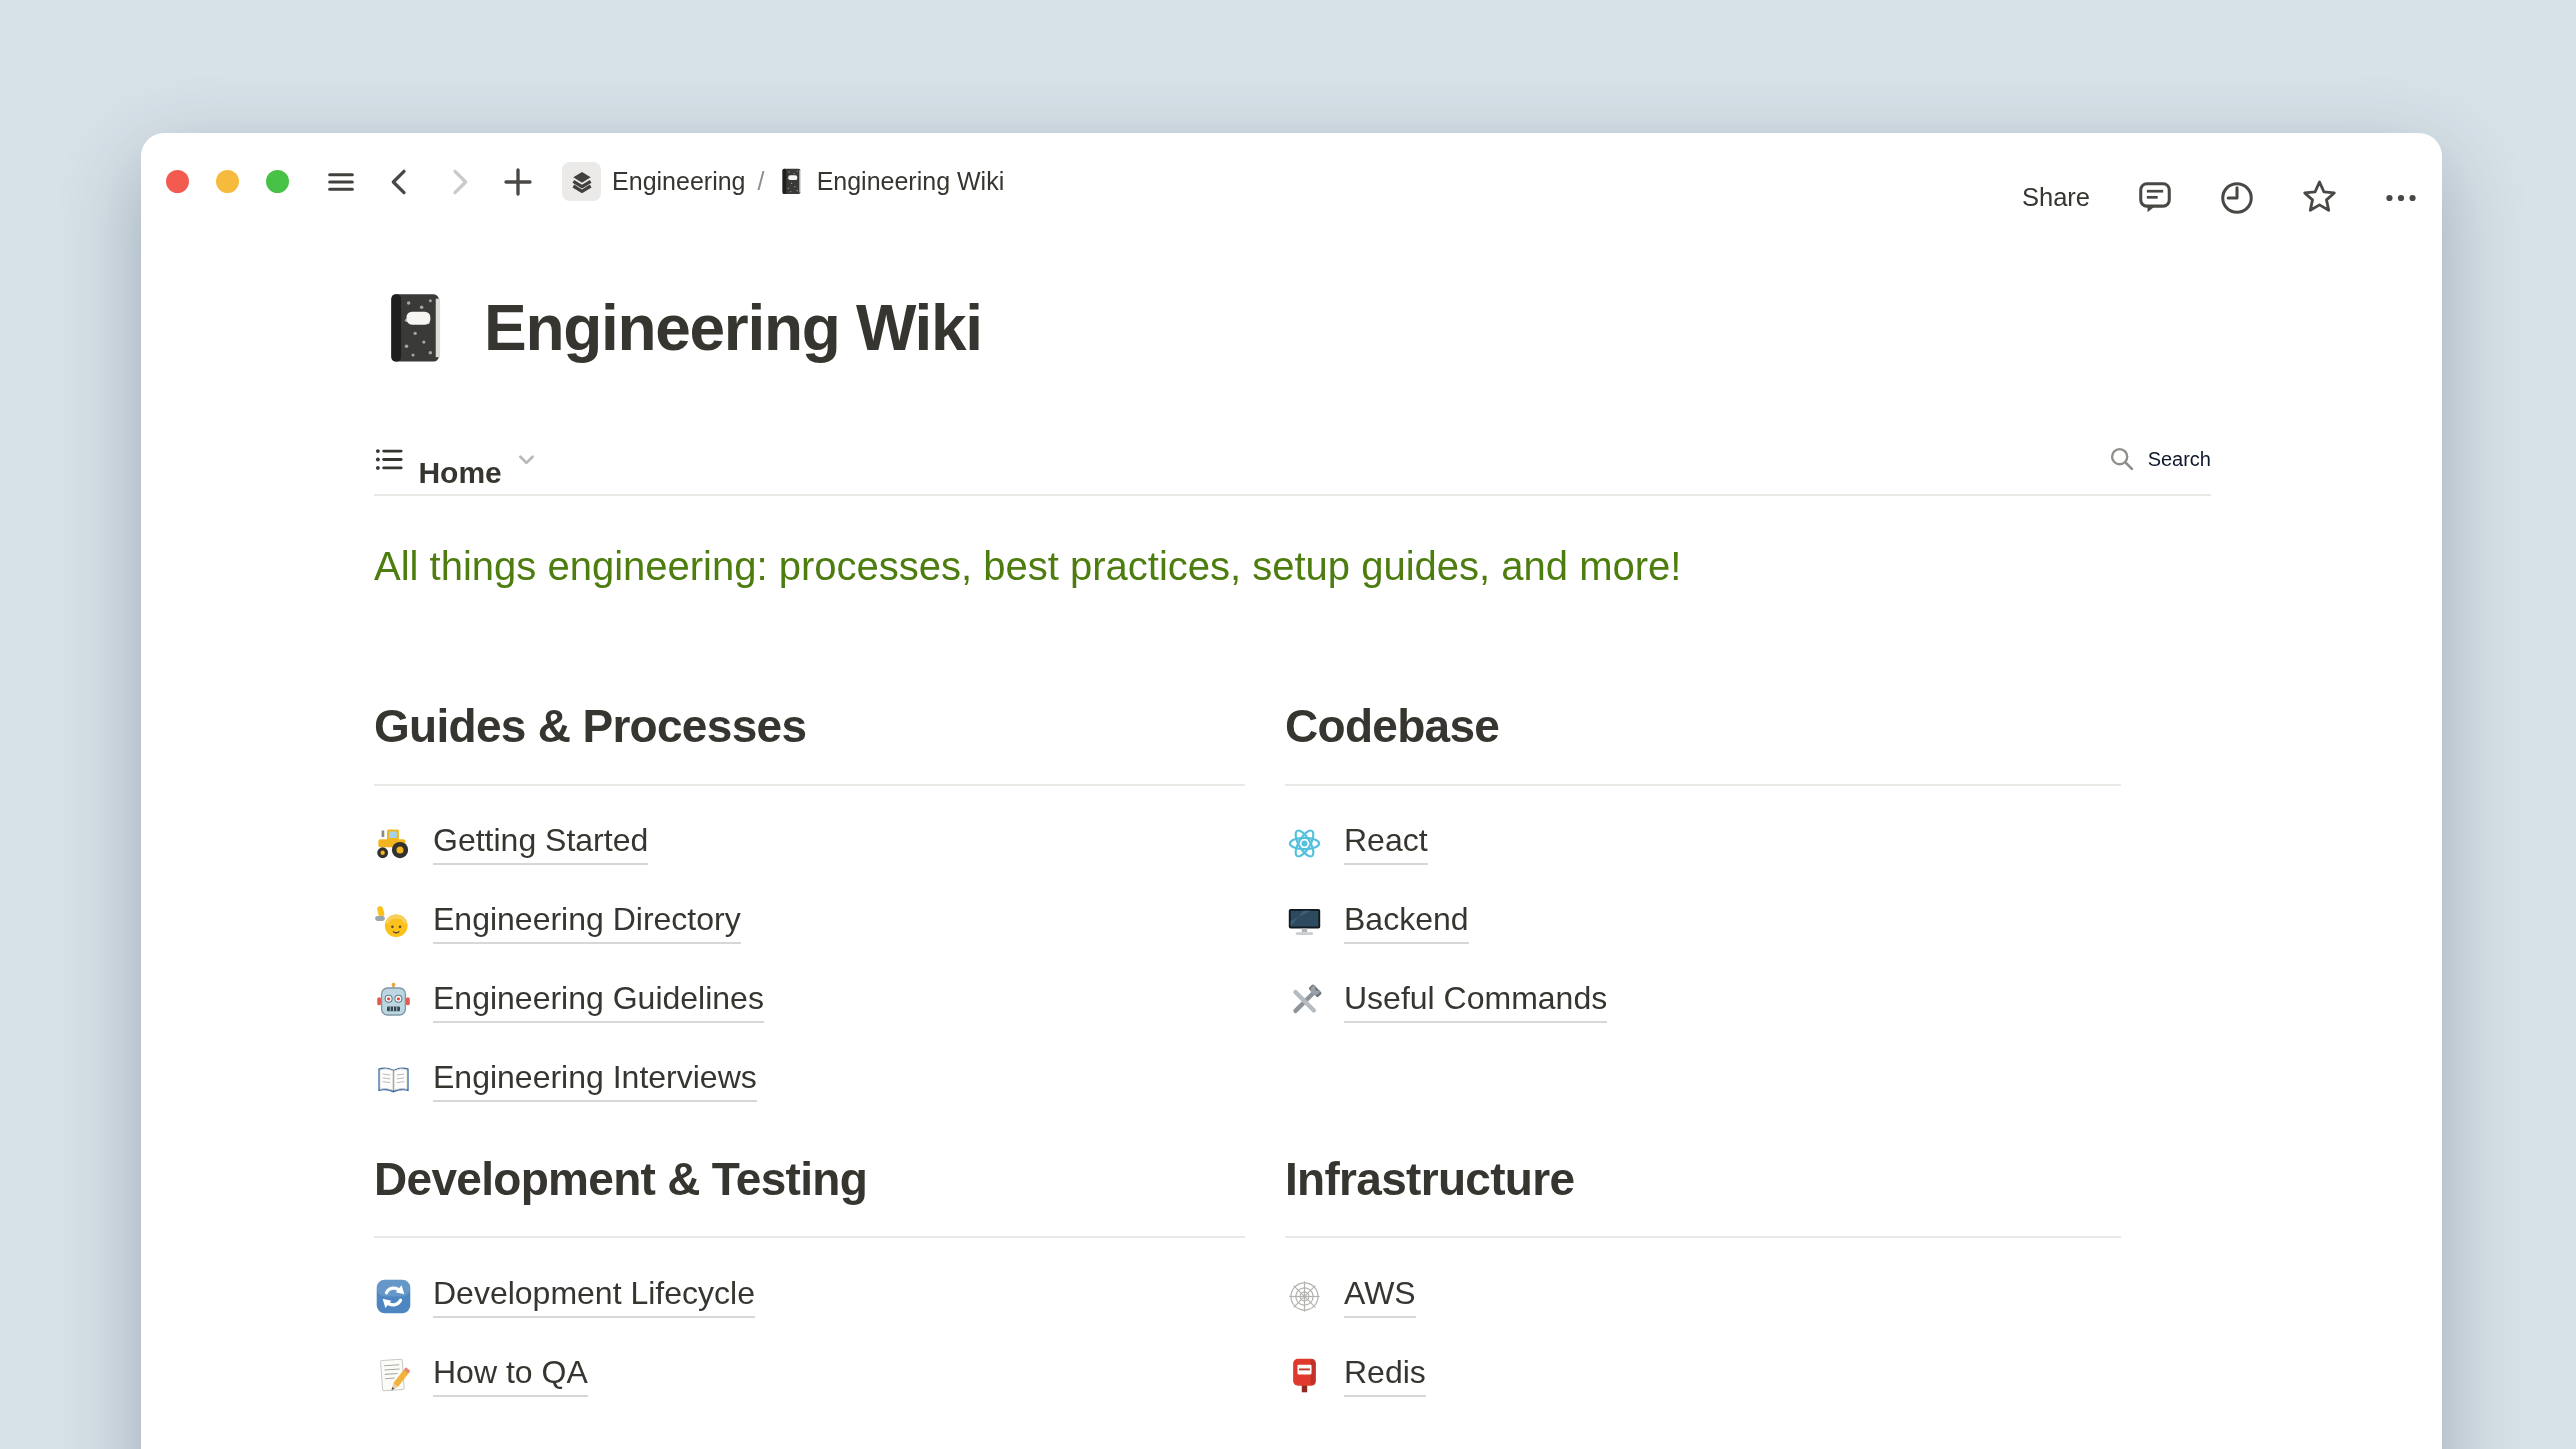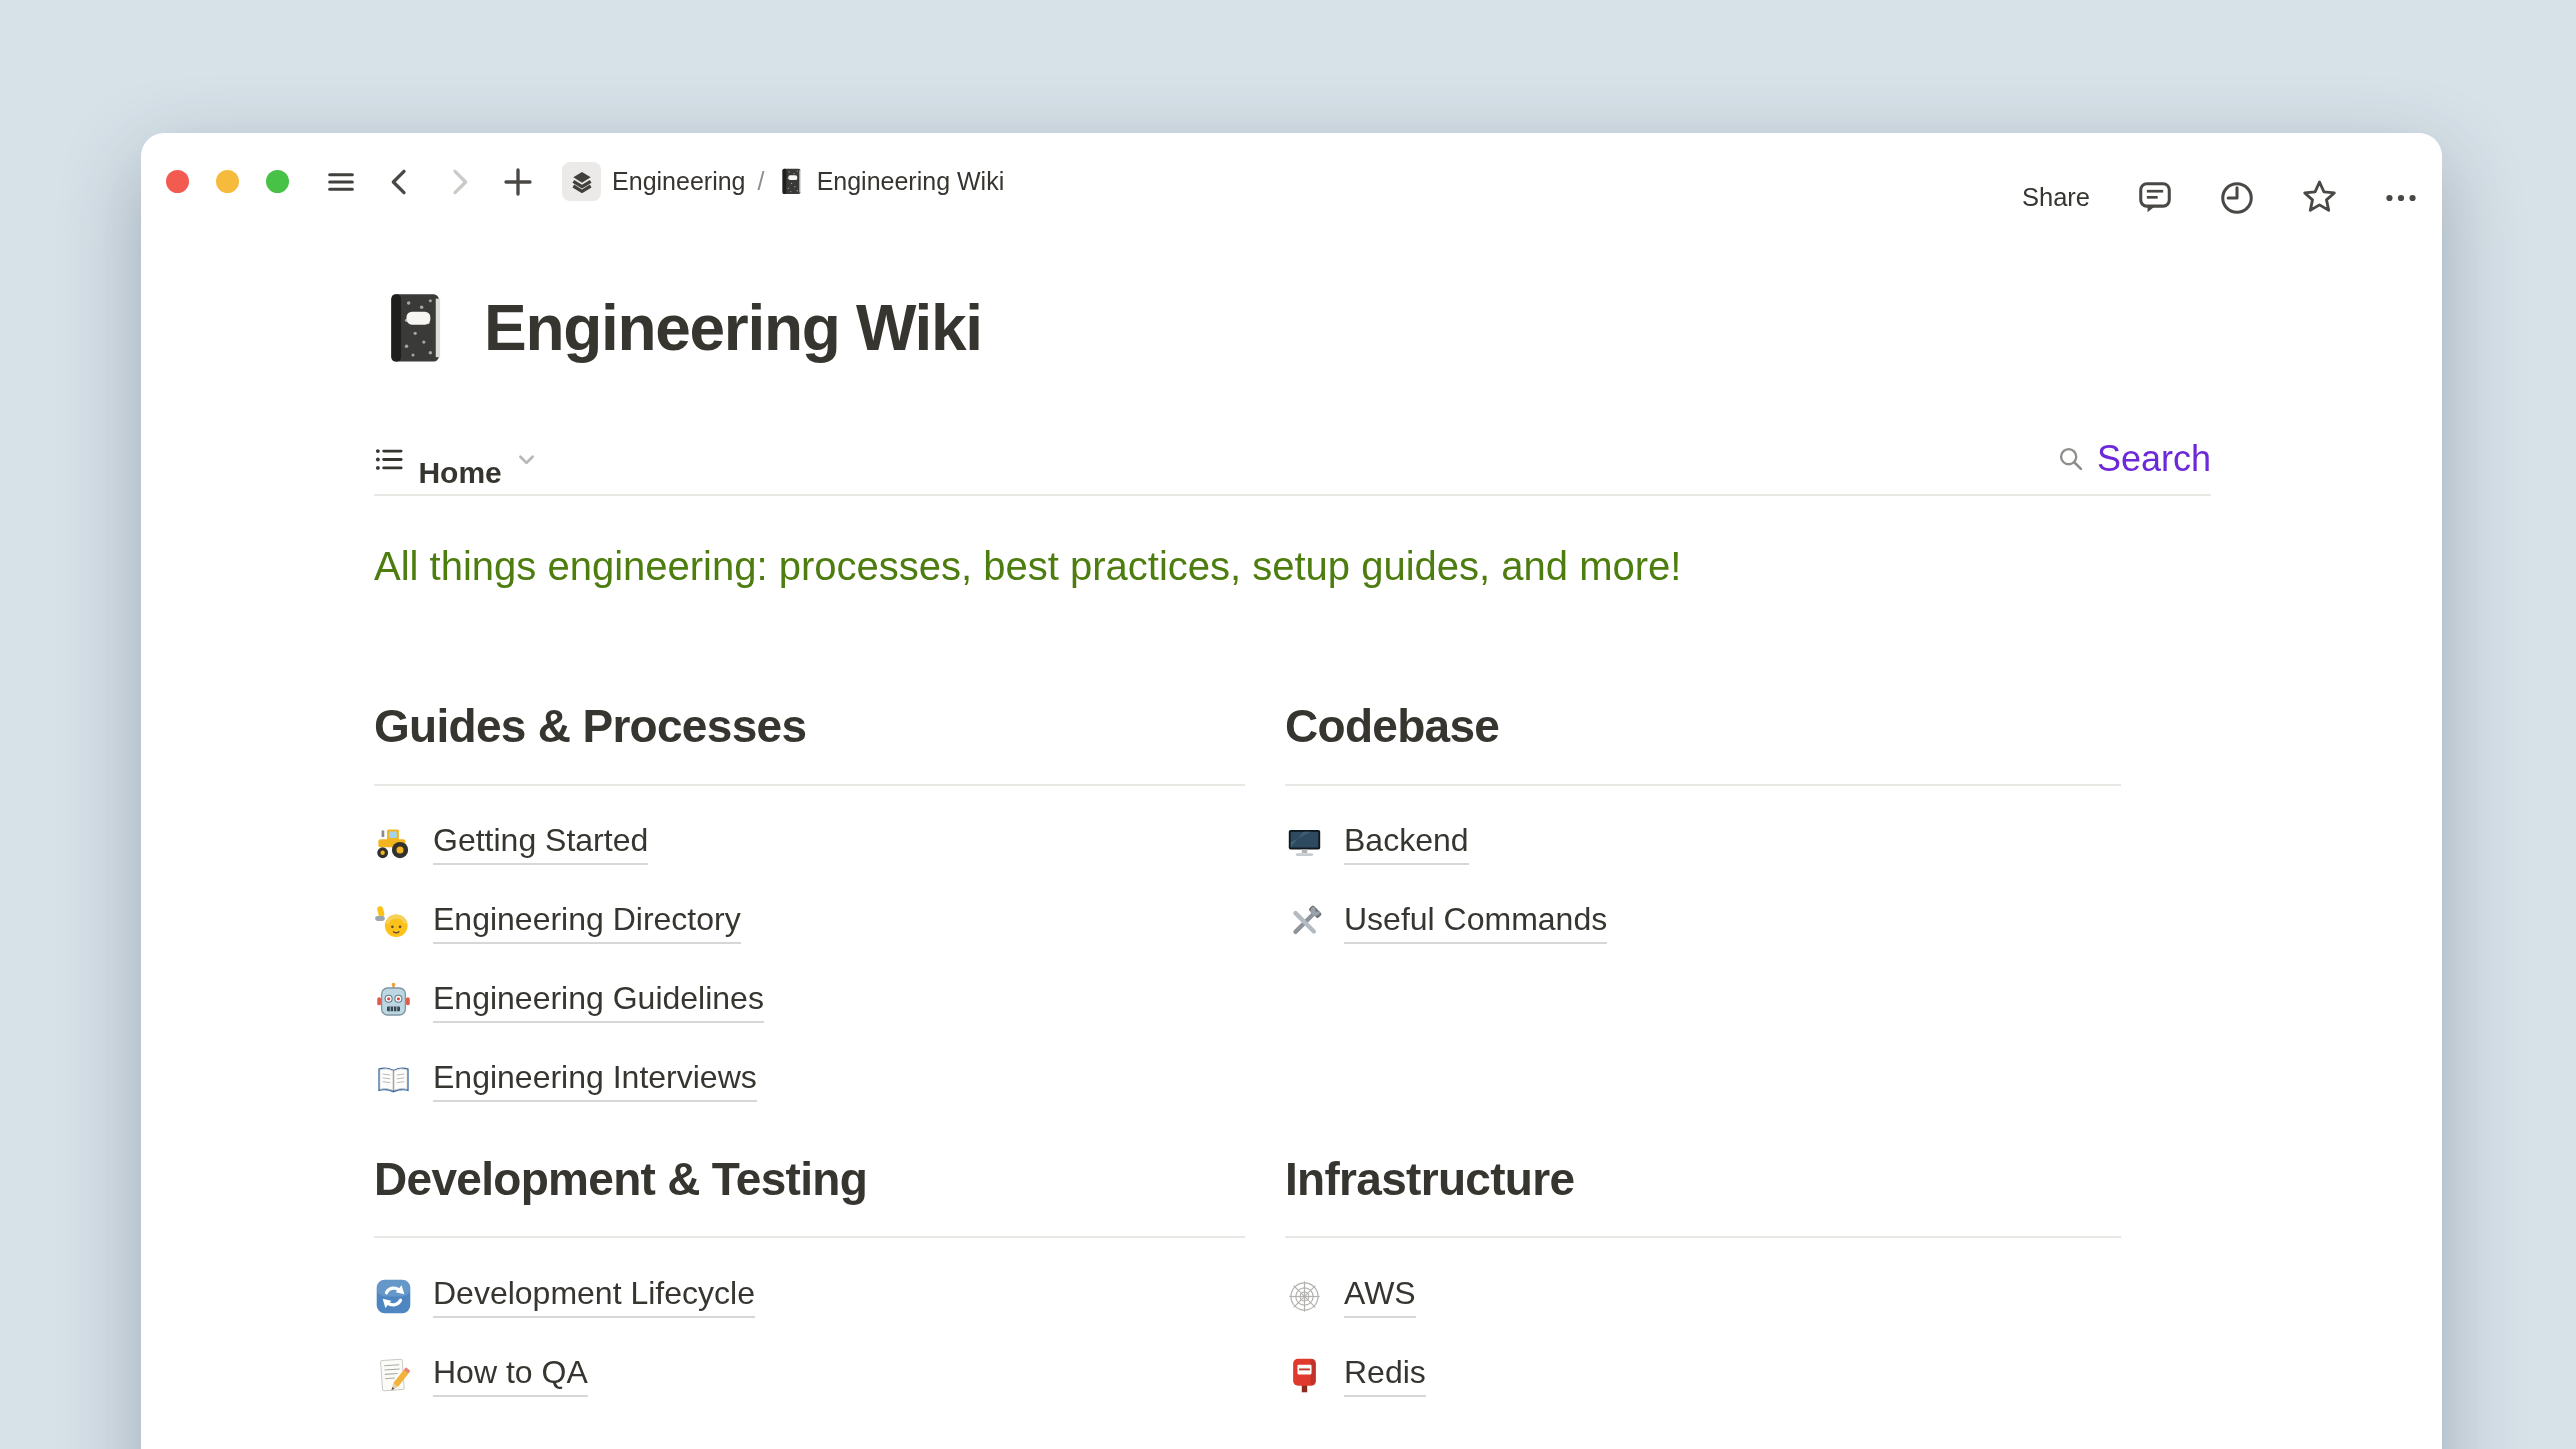--- a/index.html
+++ b/index.html
@@ -49,21 +49,21 @@
   .title-row{margin-top:59px;display:flex;align-items:center;gap:32px;}
   .page-big-icon{width:78px;height:78px;flex:none;display:flex;align-items:center;justify-content:center;}
   h1.page-title{
     margin:0;font-size:64px;line-height:79px;font-weight:700;
     letter-spacing:-1.3px;color:#37352f;
   }
   .view-row{margin-top:70px;height:42px;display:flex;align-items:center;justify-content:space-between;}
   .view-tab{display:flex;align-items:center;gap:13.4px;cursor:pointer;}
   .view-tab .label{font-size:30px;font-weight:700;color:#37352f;margin-top:28px;}
   .search-box{display:flex;align-items:center;gap:12px;cursor:pointer;}
-  .search-box .label{font-size:36px;color:#6d28d9;}
+  .search-box .label{font-size:20px;color:#0f172a;}
   .hr{height:2px;background:#e9e8e5;margin-top:14px;}
   .description{margin:49px 0 4px 0;font-size:40px;line-height:43px;color:#4d7c0f;}
   
   .sections{
     margin-top:107px;display:grid;
     grid-template-columns:871px 836px;column-gap:130px;row-gap:78px;gap:40px;
   }
   .section h2{
     margin:0 0 25.5px 0;font-size:46px;line-height:63px;font-weight:700;
     letter-spacing:-0.7px;color:#37352f;
@@ -391,20 +391,28 @@
         </div>
       </div>
 
       <div class="section">
         <h2>Codebase</h2>
         <div class="section-divider"></div>
         <div class="section-links">
           <a class="page-link">
             <span class="link-icon">
                 <svg width="39" height="39" viewBox="0 0 72 72">
+                  <use href="#i-react"></use>
+                </svg>
+              </span>
+            <span class="link-label">React</span>
+          </a>
+          <a class="page-link">
+            <span class="link-icon">
+                <svg width="39" height="39" viewBox="0 0 72 72">
                   <use href="#i-desktop"></use>
                 </svg>
               </span>
             <span class="link-label">Backend</span>
           </a>
           <a class="page-link">
             <span class="link-icon">
                 <svg width="39" height="39" viewBox="0 0 72 72">
                   <use href="#i-tools"></use>
                 </svg>

